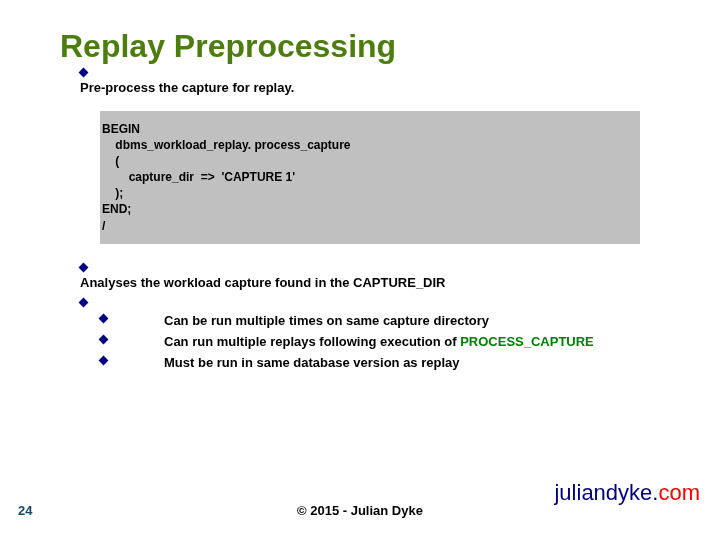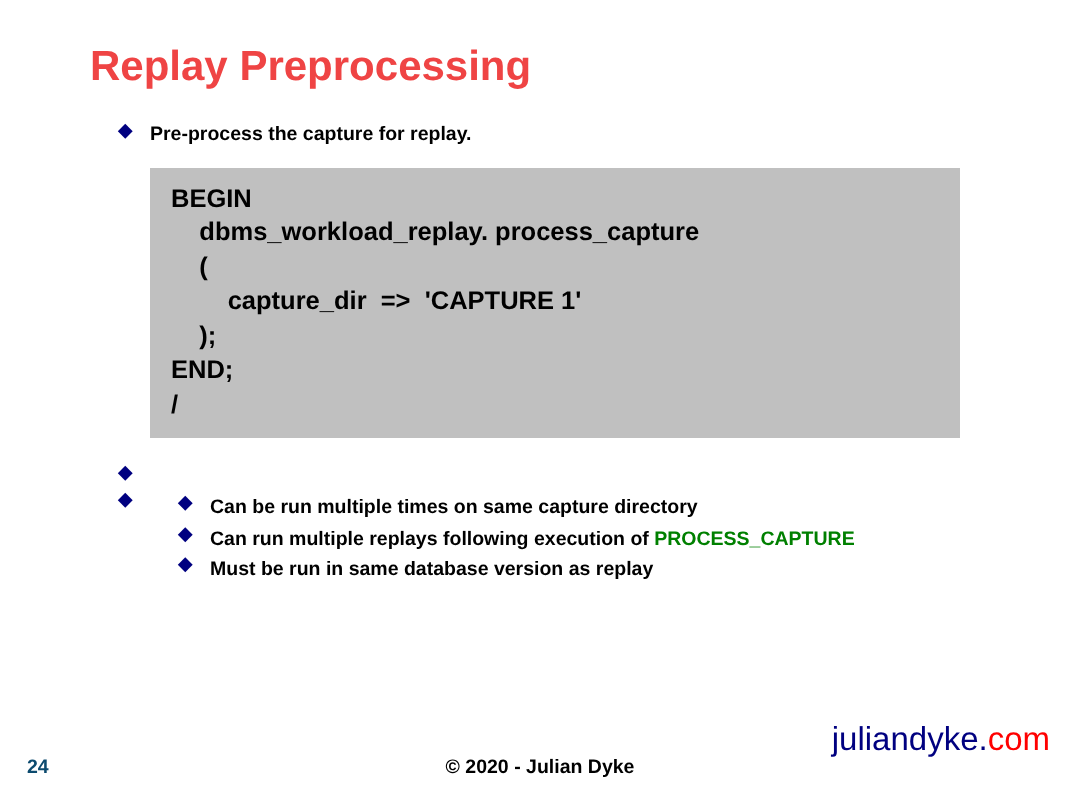--- a/index.html
+++ b/index.html
@@ -11,30 +11,30 @@
     position: relative;
     overflow: hidden;
   }
   .slide {
     width: 100%;
     height: 100%;
     position: relative;
     padding: 28px 60px 0 60px;
   }
   .title {
-    font-size: 28px;
+    font-size: 32px;
     font-weight: bold;
-    color: #ef4444;
-    margin-bottom: 20px;
+    color: #4d7c0f;
   }
   .bullet-row {
     display: flex;
     align-items: flex-start;
     margin-bottom: 14px;
     padding-left: 20px;
+    flex-direction: column;
   }
   .bullet-row.tight { margin-bottom: 4px; }
   .diamond {
     width: 0;
     height: 0;
     border: 5px solid transparent;
     position: relative;
     flex-shrink: 0;
     margin-top: 4px;
     margin-right: 10px;
@@ -49,36 +49,37 @@
   }
   .bullet-text {
     font-size: 13px;
     font-weight: bold;
     color: #000;
     line-height: 1.35;
   }
   .code-box {
     background: #c0c0c0;
     margin: 4px 20px 16px 40px;
-    padding: 10px 14px;
+    padding: 10px 2px;
     font-family: Arial, Helvetica, sans-serif;
-    font-size: 17px;
+    font-size: 12px;
     font-weight: bold;
     color: #000;
     line-height: 1.35;
     white-space: pre;
   }
   .sub-bullets {
     margin-top: 3px;
   }
   .sub-bullet-row {
     display: flex;
     align-items: flex-start;
     padding-left: 20px;
     margin-bottom: 3px;
+    gap: 44px;
   }
   .sub-bullet-row .diamond { margin-top: 3px; }
   .sub-text {
     font-size: 13px;
     font-weight: bold;
     color: #000;
     line-height: 1.35;
   }
   .green { color: #008000; }
   .page-num {
@@ -123,20 +124,21 @@
   <div class="code-box">BEGIN
     dbms_workload_replay. process_capture
     (
         capture_dir  =&gt;  'CAPTURE 1'
     );
 END;
 /</div>
 
   <div class="bullet-row tight">
     <span class="diamond"></span>
+    <span class="bullet-text">Analyses the workload capture found in the CAPTURE_DIR</span>
   </div>
 
   <div class="bullet-row tight">
     <span class="diamond"></span>
     <div>
       <div class="sub-bullets">
         <div class="sub-bullet-row">
           <span class="diamond"></span>
           <span class="sub-text">Can be run multiple times on same capture directory</span>
         </div>
@@ -150,16 +152,16 @@
           <span class="diamond"></span>
           <span class="sub-text">Must be run in same database version as replay</span>
         </div>
       </div>
     </div>
   </div>
 
 </div>
 
 <div class="page-num">24</div>
-<div class="copyright">© 2020 - Julian Dyke</div>
+<div class="copyright">© 2015 - Julian Dyke</div>
 <div class="site">
   <span>juliandyke.</span><span class="com">com</span>
 </div>
 
 </body></html>

